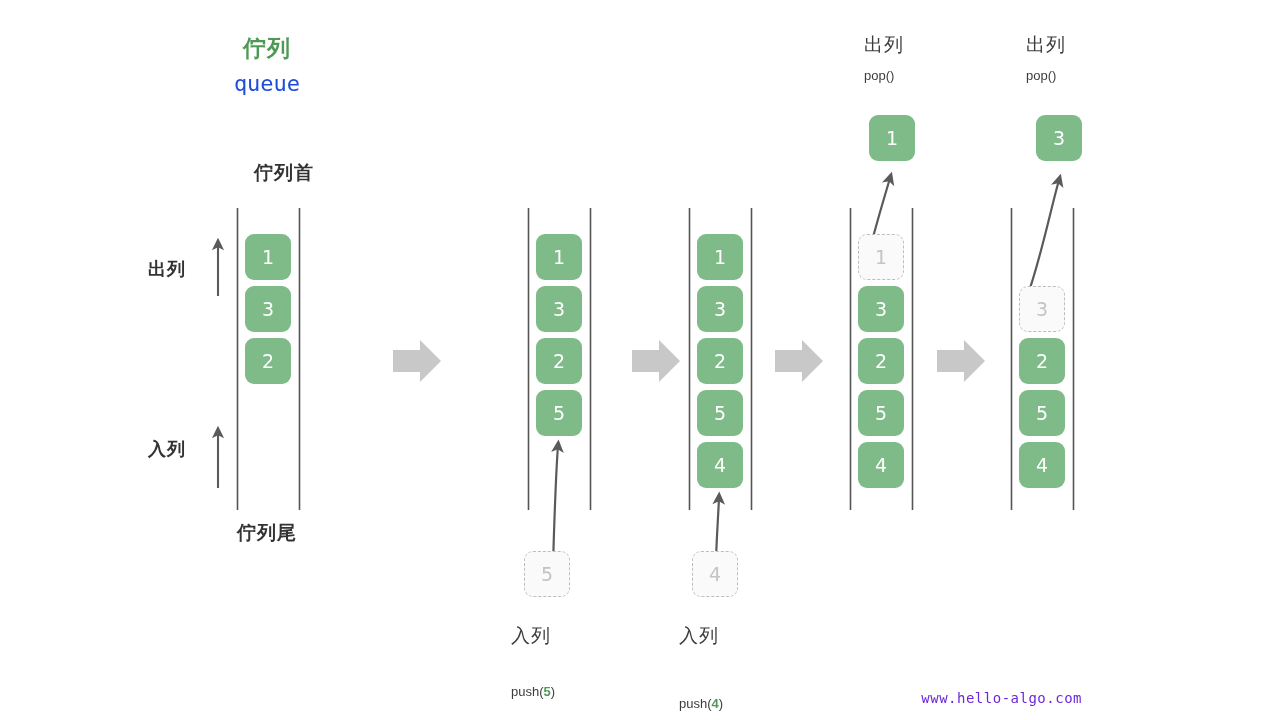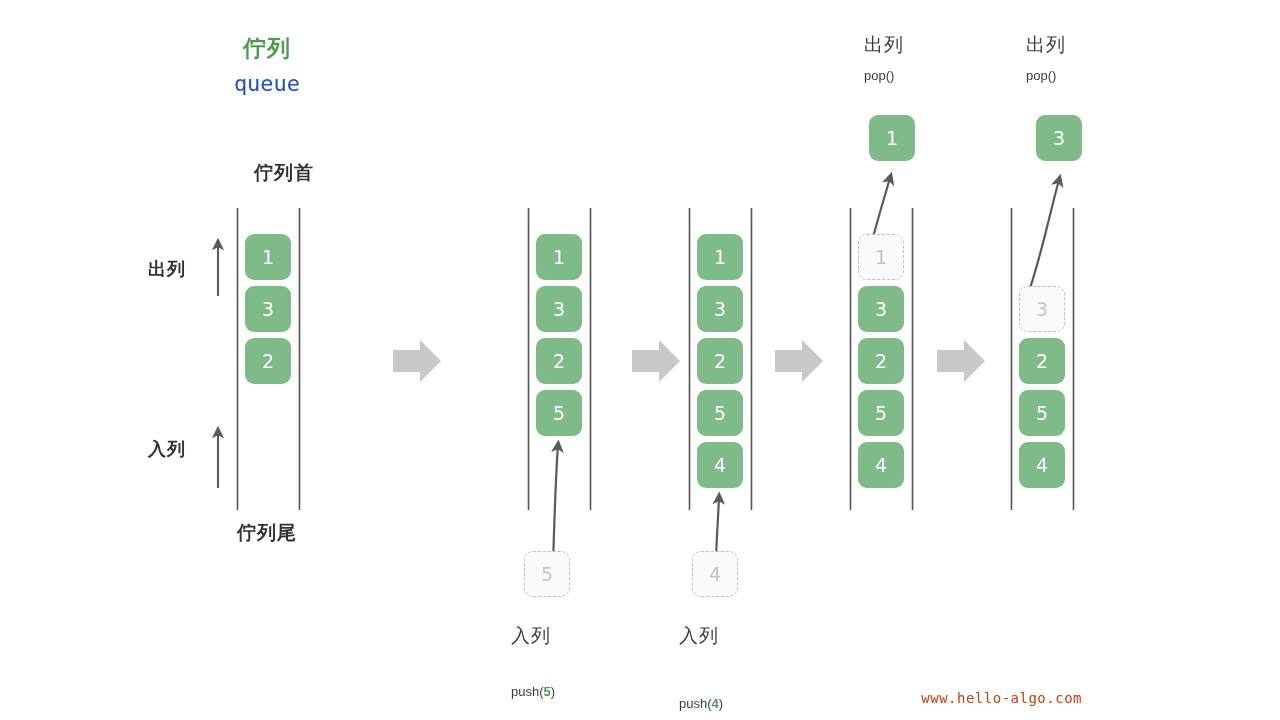--- a/index.html
+++ b/index.html
@@ -99,21 +99,21 @@
     pointer-events: none;
   }
 
   
   .watermark {
     position: absolute;
     right: 22px;
     bottom: 14px;
     font-family: "DejaVu Sans Mono", "Liberation Mono", monospace;
     font-size: 14px;
-    color: #c2410c;
+    color: #6d28d9;
     letter-spacing: 0.5px;
     white-space: nowrap;
   }
 </style>
 </head>
 <body>
 
 <div id="stage">
 
   <svg class="overlay" viewBox="0 0 1280 720">

